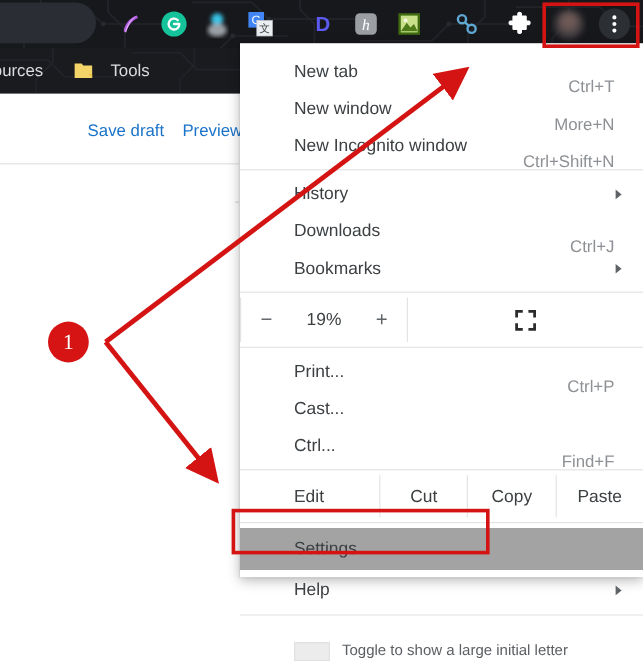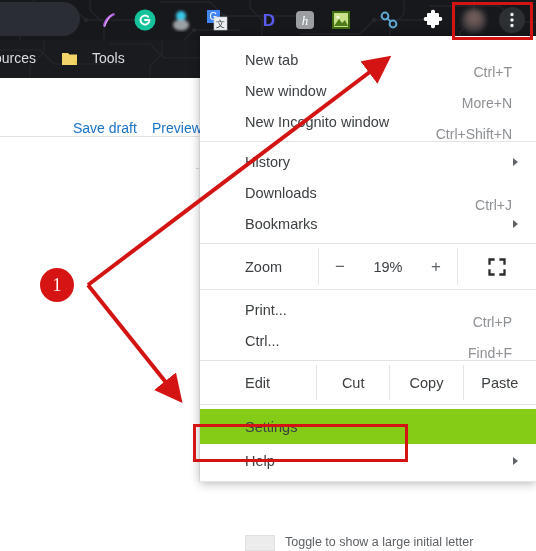--- a/index.html
+++ b/index.html
@@ -96,21 +96,20 @@
     left: 0; top: 22px;
     width: 205px; height: 30px;
   }
   .editor-link {
     position: absolute;
     top: 0;
     color: #1a73c8;
     font-size: 14px;
     white-space: nowrap;
     cursor: pointer;
-    margin-top: 20px;
   }
   #editor-divider {
     position: absolute;
     left: 0; top: 58px;
     width: 199px; height: 1px;
     background: #e2e2e2;
   }
   #right-rule {
     position: absolute;
     left: 196px; top: 90px;
@@ -254,21 +253,21 @@
     display: flex;
     align-items: center;
     justify-content: center;
     font-size: 14.5px;
     color: #3c4043;
     border-right: 1px solid #e4e4e4;
     cursor: pointer;
   }
   #edit-row .e-btn:last-child { border-right: none; }
 
-  .menu-row.highlighted { background: #84cc16; }
+  .menu-row.highlighted { background: #a3a3a3; }
 
   
   .anno-box {
     position: absolute;
     border: 3px solid #d41313;
     box-sizing: border-box;
     pointer-events: none;
   }
   #anno-badge {
     position: absolute;
@@ -480,21 +479,20 @@
     <span class="menu-accel">Ctrl+J</span>
   </div>
   <div class="menu-row">
     <span class="menu-label">Bookmarks</span>
     <span class="submenu-arrow"></span>
   </div>
 
   <div class="menu-sep"></div>
 
   <div id="zoom-row">
-    <div class="z-label">Zoom</div>
     <div class="z-ctrls">
       <span class="z-minus">−</span>
       <span class="z-level">19%</span>
       <span class="z-plus">+</span>
     </div>
     <div class="z-full">
       <svg width="18" height="18" viewBox="0 0 18 18">
         <g stroke="#2a2c2e" stroke-width="2.3" fill="none" stroke-linecap="square">
           <path d="M1.5 5.5 V1.5 H5.5"></path>
           <path d="M12.5 1.5 H16.5 V5.5"></path>
@@ -505,20 +503,23 @@
     </div>
   </div>
 
   <div class="menu-sep"></div>
 
   <div class="menu-row">
     <span class="menu-label">Print...</span>
     <span class="menu-accel">Ctrl+P</span>
   </div>
   <div class="menu-row">
+    <span class="menu-label">Cast...</span>
+  </div>
+  <div class="menu-row">
     <span class="menu-label">Ctrl...</span>
     <span class="menu-accel">Find+F</span>
   </div>
 
   <div class="menu-sep"></div>
 
   <div id="edit-row">
     <div class="e-label">Edit</div>
     <div class="e-btn">Cut</div>
     <div class="e-btn">Copy</div>

